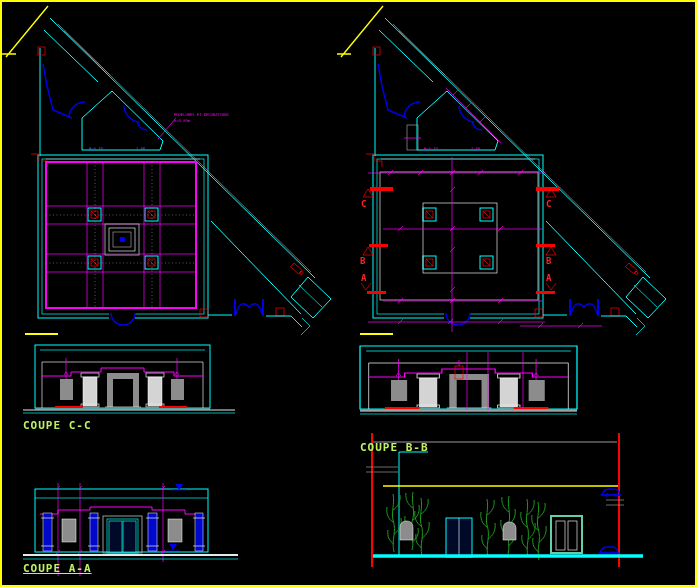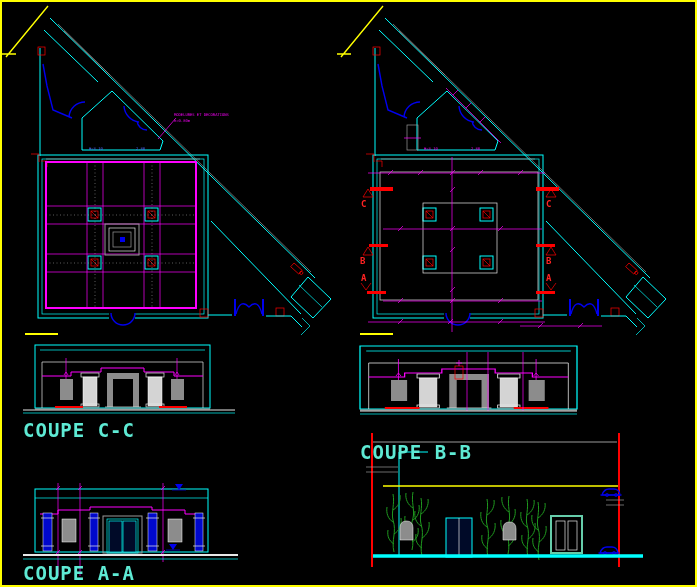--- a/index.html
+++ b/index.html
@@ -1,18 +1,18 @@
 <!DOCTYPE html>
 <html><head>
 <meta charset="utf-8">
 <style>
   html,body{margin:0;padding:0;background:#111;}
   .canvas{position:relative;width:697px;height:587px;background:#000;overflow:hidden;
           font-family:"DejaVu Sans Mono",monospace;}
-  .cad-label{position:absolute;color:#5eead4;font-size:19px;font-weight:bold;
+  .cad-label{position:absolute;color:#bef264;font-size:11px;font-weight:bold;
              letter-spacing:1px;white-space:nowrap;}
   svg{position:absolute;left:0;top:0;}
   svg *{fill:none;stroke:none;}
   .s-c{stroke:#00ffff;stroke-width:1;}
   .s-m{stroke:#ff00ff;stroke-width:1;}
   .s-b{stroke:#0000ee;stroke-width:1.4;}
   .s-r{stroke:#ff0000;stroke-width:1.2;}
   .s-w{stroke:#e8e8e8;stroke-width:1;}
   .s-g{stroke:#9a9a9a;stroke-width:1;}
   .s-y{stroke:#ffff00;stroke-width:1.4;}
@@ -420,14 +420,14 @@
   </g>
   <use href="#car" transform="translate(602,487)"></use>
   <use href="#car" transform="translate(600,545)"></use>
   <path class="s-g thin" d="M606,500 H624 M606,505 H624"></path>
   <path class="s-c w3" d="M373,556 H643"></path>
 </g>
 </svg>
 
 <div class="cad-label" style="left:23px;top:419px;">COUPE C-C</div>
 <div class="cad-label" style="left:360px;top:441px;">COUPE B-B</div>
-<div class="cad-label" style="left:23px;top:562px;">COUPE A-A</div>
+<div class="cad-label" style="left:23px;top:562px;text-decoration:underline;">COUPE A-A</div>
 </div>
 
 </body></html>

